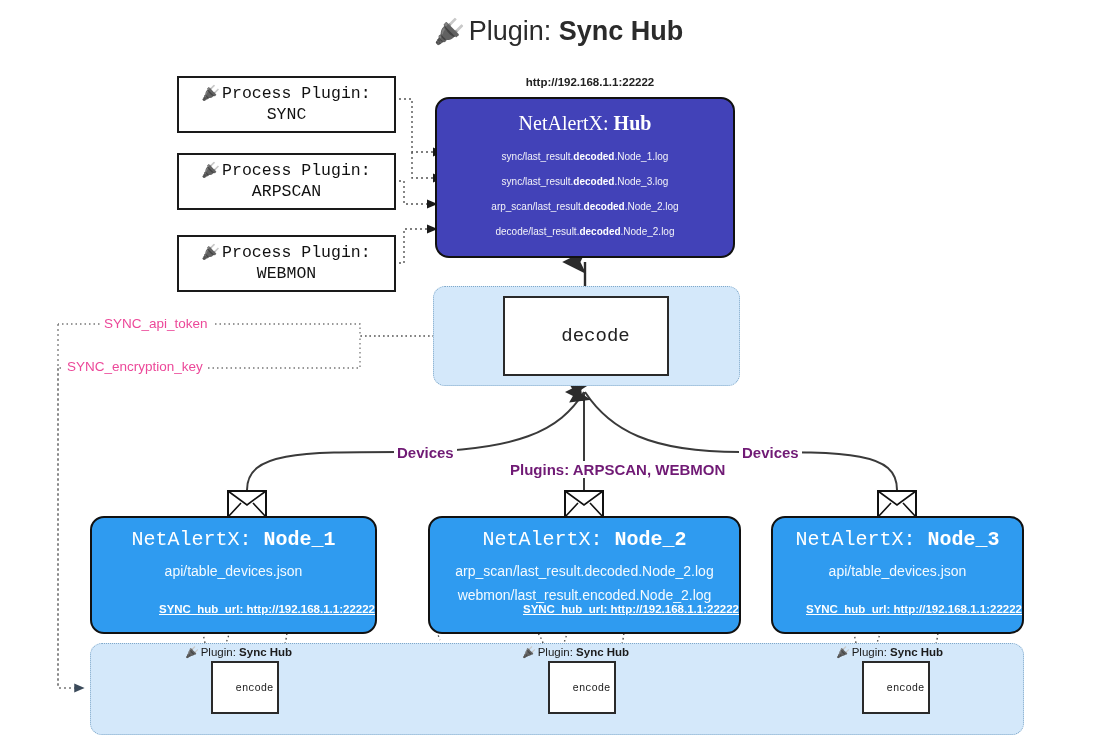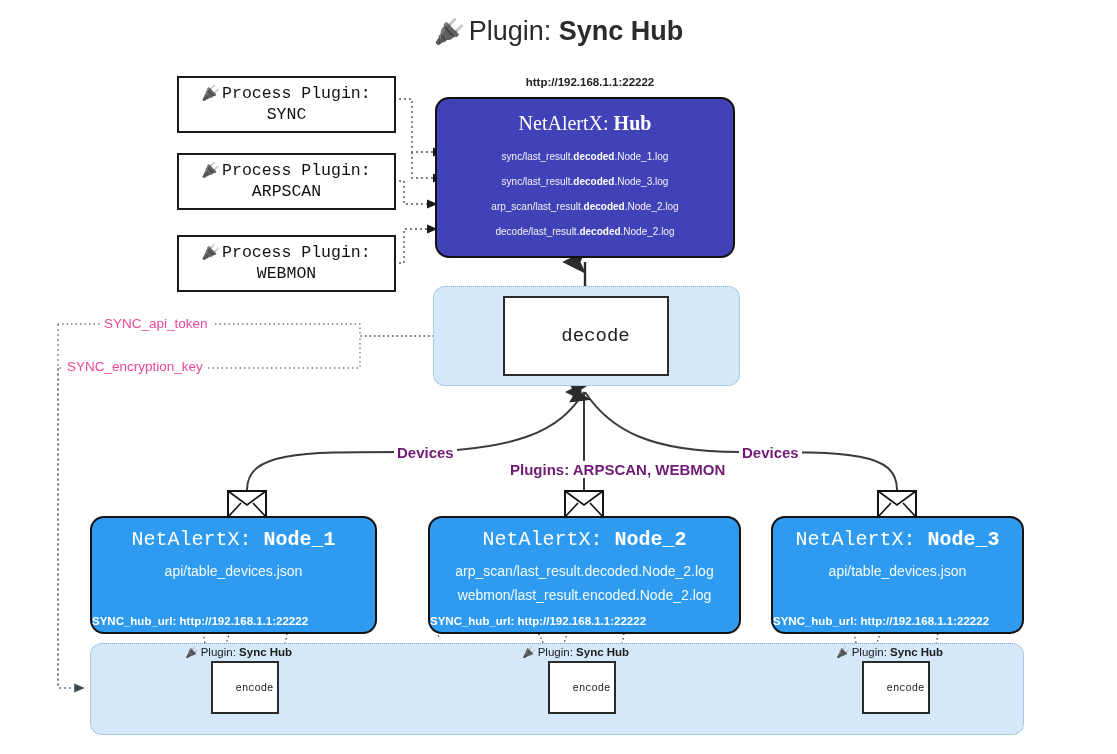--- a/index.html
+++ b/index.html
@@ -147,23 +147,24 @@
     margin-top:10px;
     white-space:nowrap;
   }
   .node-title .b { font-weight:700; }
   .node-lines { margin-top:8px; }
   .node-line {
     text-align:center; font-size:14px; line-height:24px;
     white-space:nowrap; color:#f4fbff;
   }
   .node-foot {
-    position:absolute; bottom:5px; left:0; width:100%;
-    text-align:left; font-size:11.5px; font-weight:600; color:#ffffff;
-    white-space:nowrap;
+    position:absolute; bottom:17px; left:0; width:100%;
+    text-align:right; font-size:11.5px; font-weight:600; color:#ffffff;
+    white-space:nowrap;
+    text-decoration:underline;
   }
 
   
   .env {
     position:absolute;
     width:40px; height:28px;
     top:490px;
   }
 </style>
 </head>

